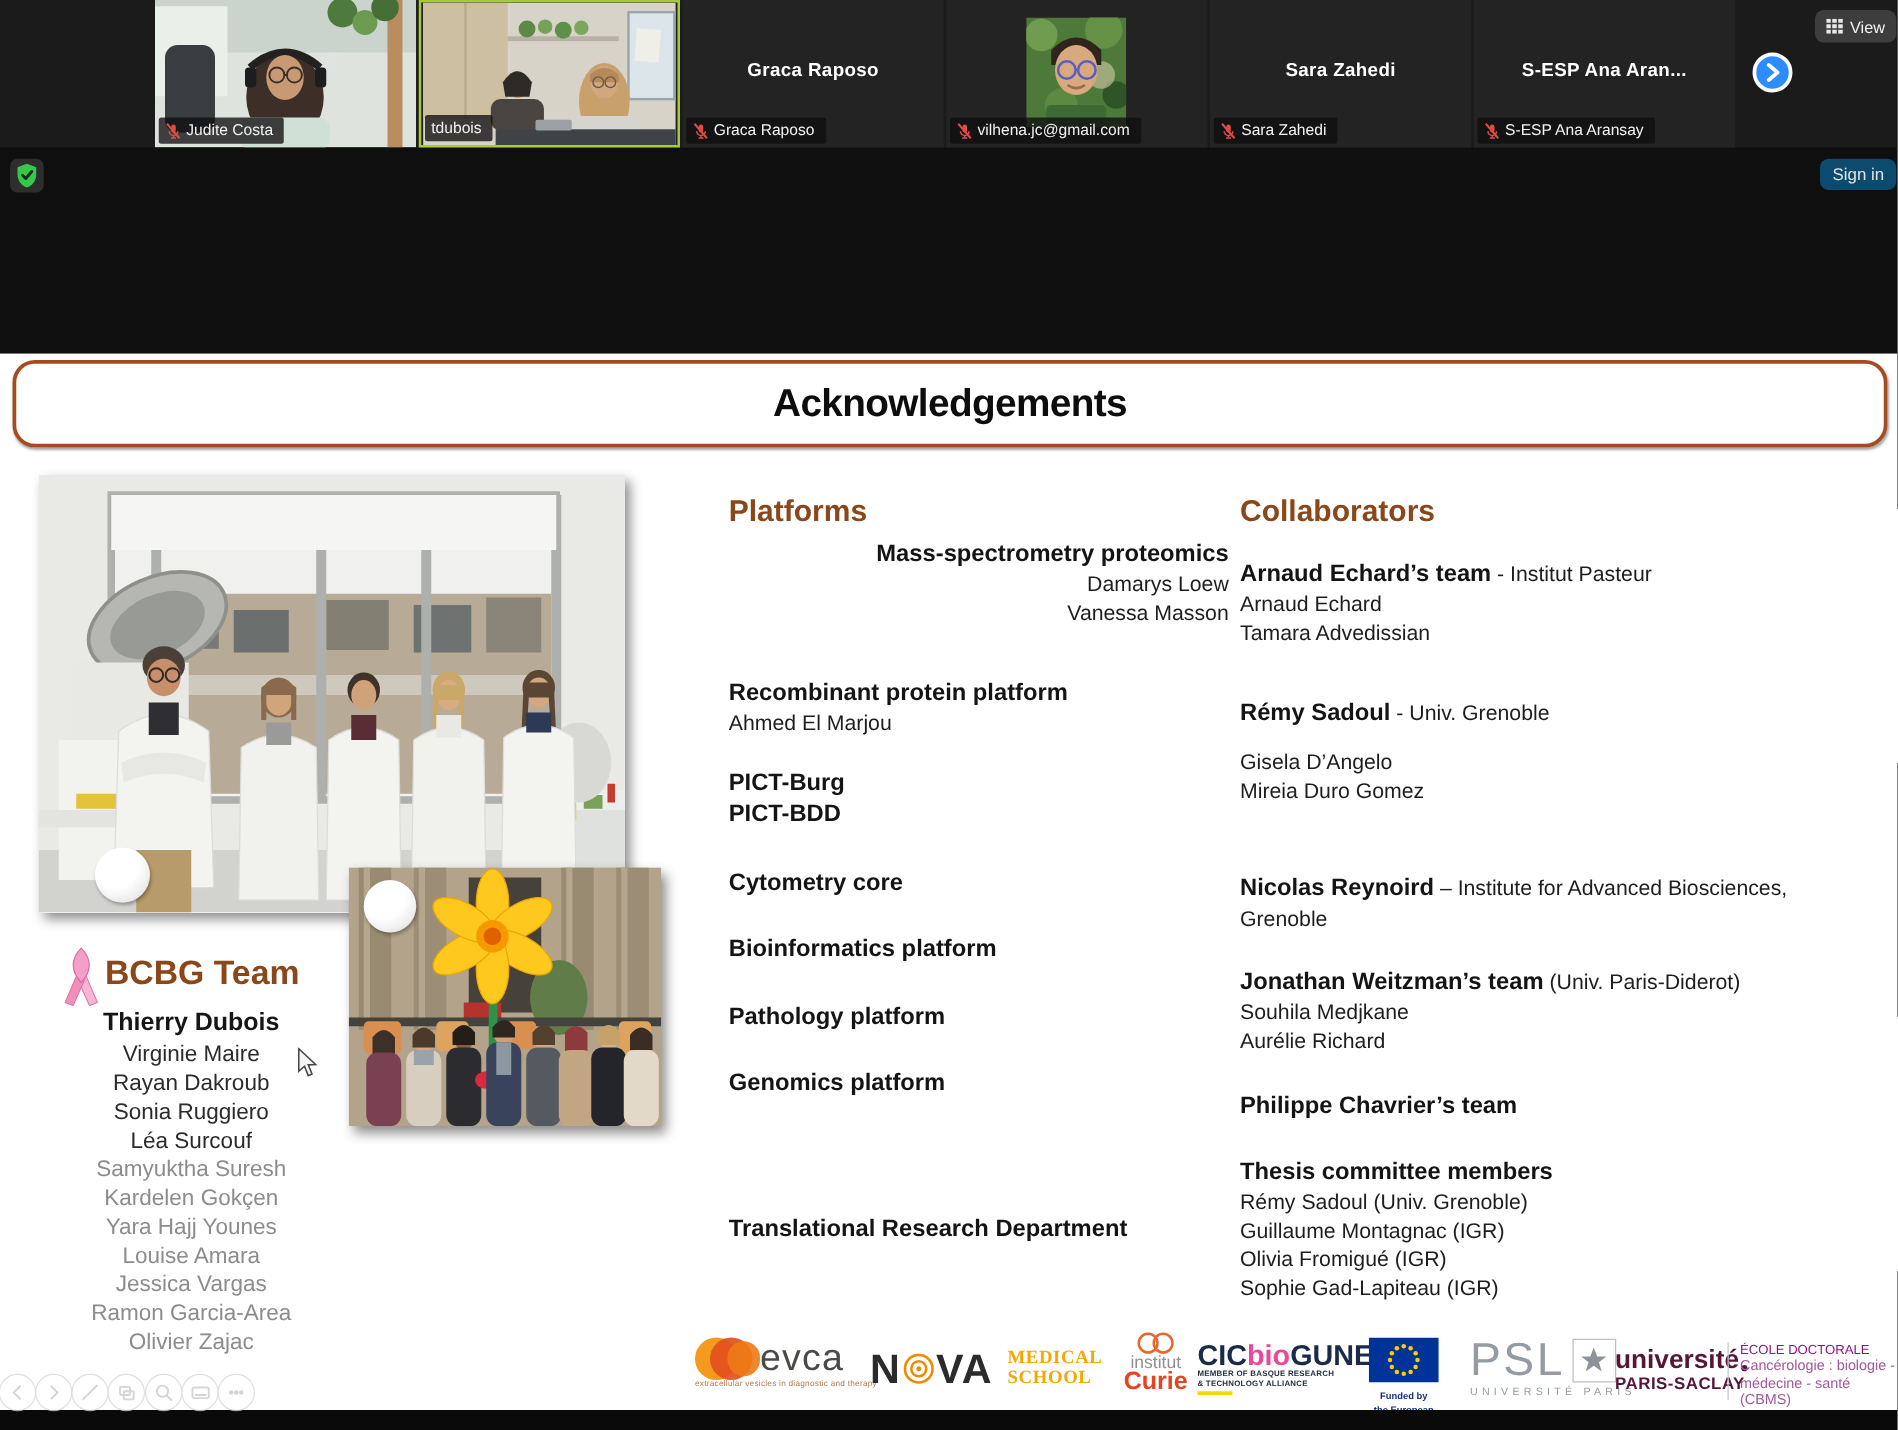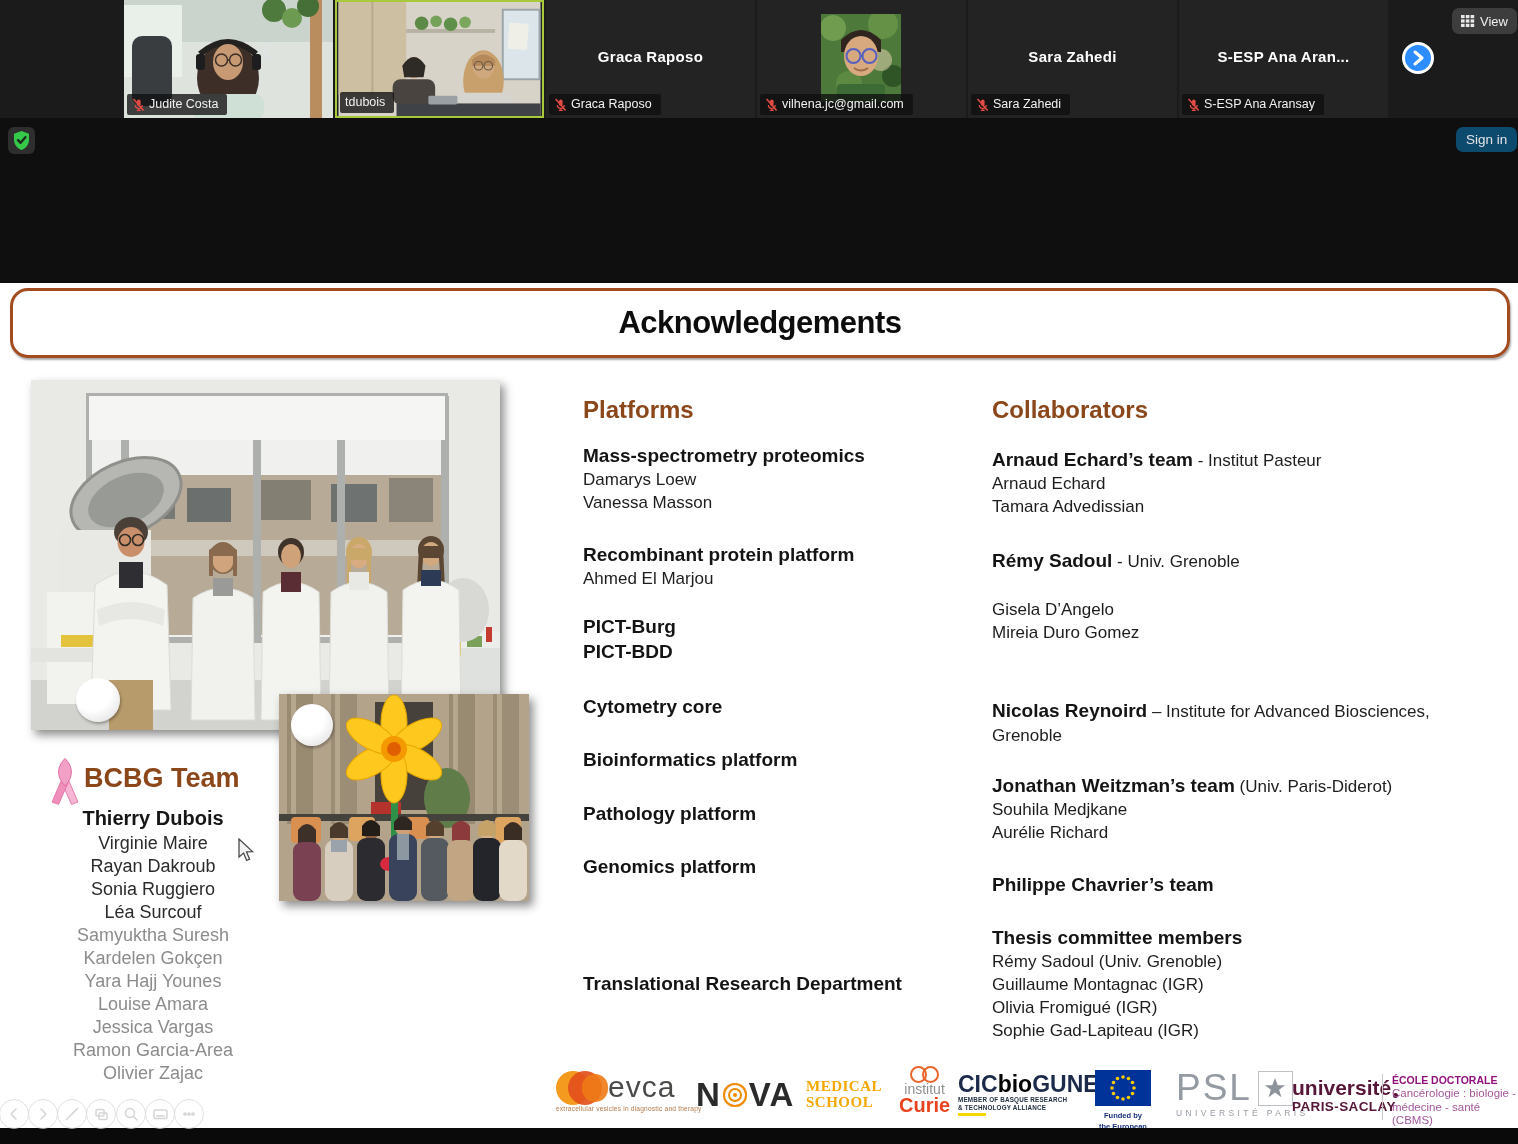--- a/index.html
+++ b/index.html
@@ -66,34 +66,34 @@
   .nova-o{width:24px;height:24px;border-radius:50%;background:#fff;
           box-shadow:inset 0 0 0 2px #F08A00,inset 0 0 0 5px #fff,inset 0 0 0 7px #F08A00,inset 0 0 0 10px #fff,inset 0 0 0 12px #F08A00;}
   .medical{font-size:15px;font-weight:800;color:#F5A800;line-height:16px;letter-spacing:.5px;font-family:Liberation Serif, serif;}
   .curie{text-align:center;}
   .curie-rings{display:flex;justify-content:center;margin-bottom:0px;}
   .curie-rings i{width:13px;height:13px;border:2.6px solid #E8662B;border-radius:50%;display:block;}
   .curie-rings i+i{margin-left:-5px;}
   .curie-l1{font-size:14px;color:#8f8f8f;line-height:13px;}
   .curie-l2{font-size:20px;font-weight:800;color:#E8431F;line-height:19px;}
   .cic-t{font-size:23px;font-weight:800;line-height:24px;}
-  .cic-a{color:#1b2a4a;} .cic-b{color:#000000;}
+  .cic-a{color:#1b2a4a;} .cic-b{color:#ec4899;}
   .cic-sub{font-size:6.3px;font-weight:bold;color:#22303f;line-height:7.5px;letter-spacing:.2px;}
   .cic-bar{width:28px;height:3px;background:#F5D800;margin-top:2px;}
   .eu{text-align:center;width:58px;}
   .eu-sub{font-size:7.5px;font-weight:bold;color:#17307a;line-height:8.5px;margin-top:2px;}
   .psl-row{display:flex;align-items:center;gap:6px;}
   .psl-t{font-size:37px;color:#959ba3;letter-spacing:2px;line-height:36px;}
   .psl-star{width:33px;height:33px;border:1.5px solid #bcc0c5;display:flex;align-items:center;justify-content:center;}
   .psl-sub{font-size:8.5px;color:#959ba3;letter-spacing:3.4px;margin-top:2px;}
   .sac-l1{font-size:21px;font-weight:600;color:#571538;line-height:20px;position:relative;display:inline-block;}
   .sac-dot{position:absolute;right:-7px;top:-2px;width:5px;height:5px;border-radius:50%;background:#571538;}
   .sac-l2{font-size:13.5px;font-weight:800;color:#571538;letter-spacing:.4px;}
   .vdiv{position:absolute;width:1px;background:#c9c9c9;}
-  .ed-t{font-size:10.5px;font-weight:700;color:#93117E;line-height:13px;}
+  .ed-t{font-size:10.5px;font-weight:400;color:#93117E;line-height:13px;}
   .ed-l{font-size:11.5px;color:#A4579B;line-height:13.5px;}
 
   
   .tbar{position:absolute;left:0;top:816px;height:30px;z-index:5;opacity:.75;}
   .tb{position:absolute;top:0;width:28px;height:28px;border:1px solid #d6d6d6;border-radius:50%;
       background:rgba(255,255,255,.55);display:flex;align-items:center;justify-content:center;}
   .tb svg{stroke:#c7c7c7;fill:none;stroke-width:1.5;stroke-linecap:round;stroke-linejoin:round;}
 
   .cursor{position:absolute;left:238px;top:555px;z-index:9;}
   .bottombar{position:absolute;left:0;top:1128px;width:1518px;height:16px;background:#0a0a0a;}
@@ -428,21 +428,21 @@
       <div class="m gray">Samyuktha Suresh</div>
       <div class="m gray">Kardelen Gokçen</div>
       <div class="m gray">Yara Hajj Younes</div>
       <div class="m gray">Louise Amara</div>
       <div class="m gray">Jessica Vargas</div>
       <div class="m gray">Ramon Garcia-Area</div>
       <div class="m gray">Olivier Zajac</div>
     </div>
 
     <div class="col-h" style="left:583px;top:113px;">Platforms</div>
-    <div class="pg" style="top:160px;">
+    <div class="pg" style="top:148px;text-align:right;">
       <div class="g-title">Mass-spectrometry proteomics</div>
       <div class="g-person">Damarys Loew</div>
       <div class="g-person">Vanessa Masson</div>
     </div>
     <div class="pg" style="top:259px;">
       <div class="g-title">Recombinant protein platform</div>
       <div class="g-person">Ahmed El Marjou</div>
     </div>
     <div class="pg" style="top:331px;">
       <div class="g-title">PICT-Burg</div>
@@ -463,21 +463,21 @@
     <div class="pg" style="top:688px;">
       <div class="g-title">Translational Research Department</div>
     </div>
 
     <div class="col-h" style="left:992px;top:113px;">Collaborators</div>
     <div class="cg" style="top:164px;">
       <div><span class="g-title">Arnaud Echard’s team</span><span class="g-suffix"> - Institut Pasteur</span></div>
       <div class="g-person">Arnaud Echard</div>
       <div class="g-person">Tamara Advedissian</div>
     </div>
-    <div class="cg" style="top:265px;">
+    <div class="cg" style="top:275px;">
       <div><span class="g-title">Rémy Sadoul</span><span class="g-suffix"> - Univ. Grenoble</span></div>
     </div>
     <div class="cg" style="top:315px;">
       <div class="g-person">Gisela D’Angelo</div>
       <div class="g-person">Mireia Duro Gomez</div>
     </div>
     <div class="cg" style="top:415px;">
       <div style="line-height:24px;"><span class="g-title">Nicolas Reynoird</span><span class="g-suffix"> – Institute for Advanced Biosciences, Grenoble</span></div>
     </div>
     <div class="cg" style="top:490px;">

